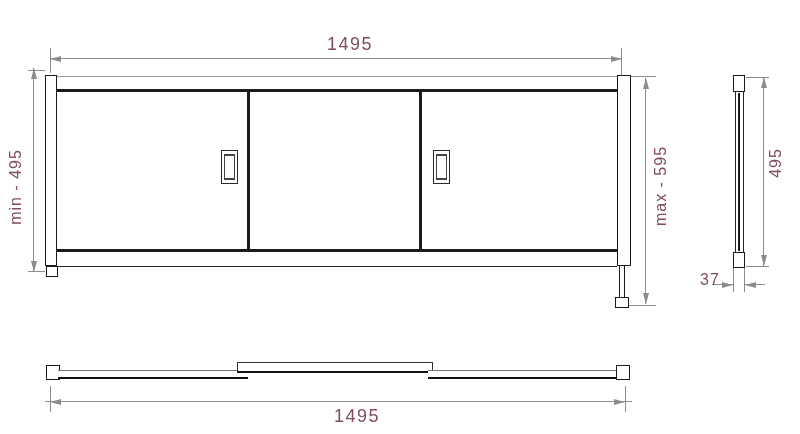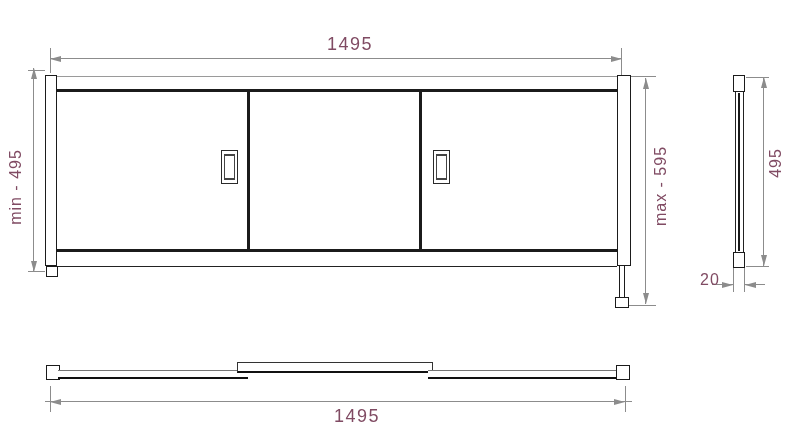--- a/index.html
+++ b/index.html
@@ -85,21 +85,21 @@
     <div class="obj" style="left:734.5px;top:92px;width:9px;height:160px;border:none;border-left:1.2px solid #222;border-right:1.2px solid #222;"></div>
     <div class="blk" style="left:737.5px;top:93px;width:2px;height:158px;"></div>
     <div class="obj" style="left:733px;top:252px;width:12px;height:16px;"></div>
 
     <div class="lv" style="left:733px;top:268px;height:24px;"></div>
     <div class="lv" style="left:744px;top:268px;height:24px;"></div>
     <div class="lh" style="left:712px;top:284px;width:21px;"></div>
     <div class="arr r" style="left:722px;top:281.5px;"></div>
     <div class="lh" style="left:745px;top:284px;width:20px;"></div>
     <div class="arr l" style="left:745px;top:281.5px;"></div>
-    <div class="dimtext small" style="left:697px;top:270px;width:26px;">20</div>
+    <div class="dimtext small" style="left:697px;top:270px;width:26px;">37</div>
 
     <div class="lh" style="left:746px;top:76.5px;width:23px;"></div>
     <div class="lh" style="left:746px;top:265.5px;width:23px;"></div>
     <div class="lv" style="left:763px;top:77px;height:189px;"></div>
     <div class="arr u" style="left:760.5px;top:77px;"></div>
     <div class="arr d" style="left:760.5px;top:255px;"></div>
     <div class="dimtext small vtext" style="left:746px;top:153px;width:60px;height:20px;">495</div>
   </div>
 
   <div>

